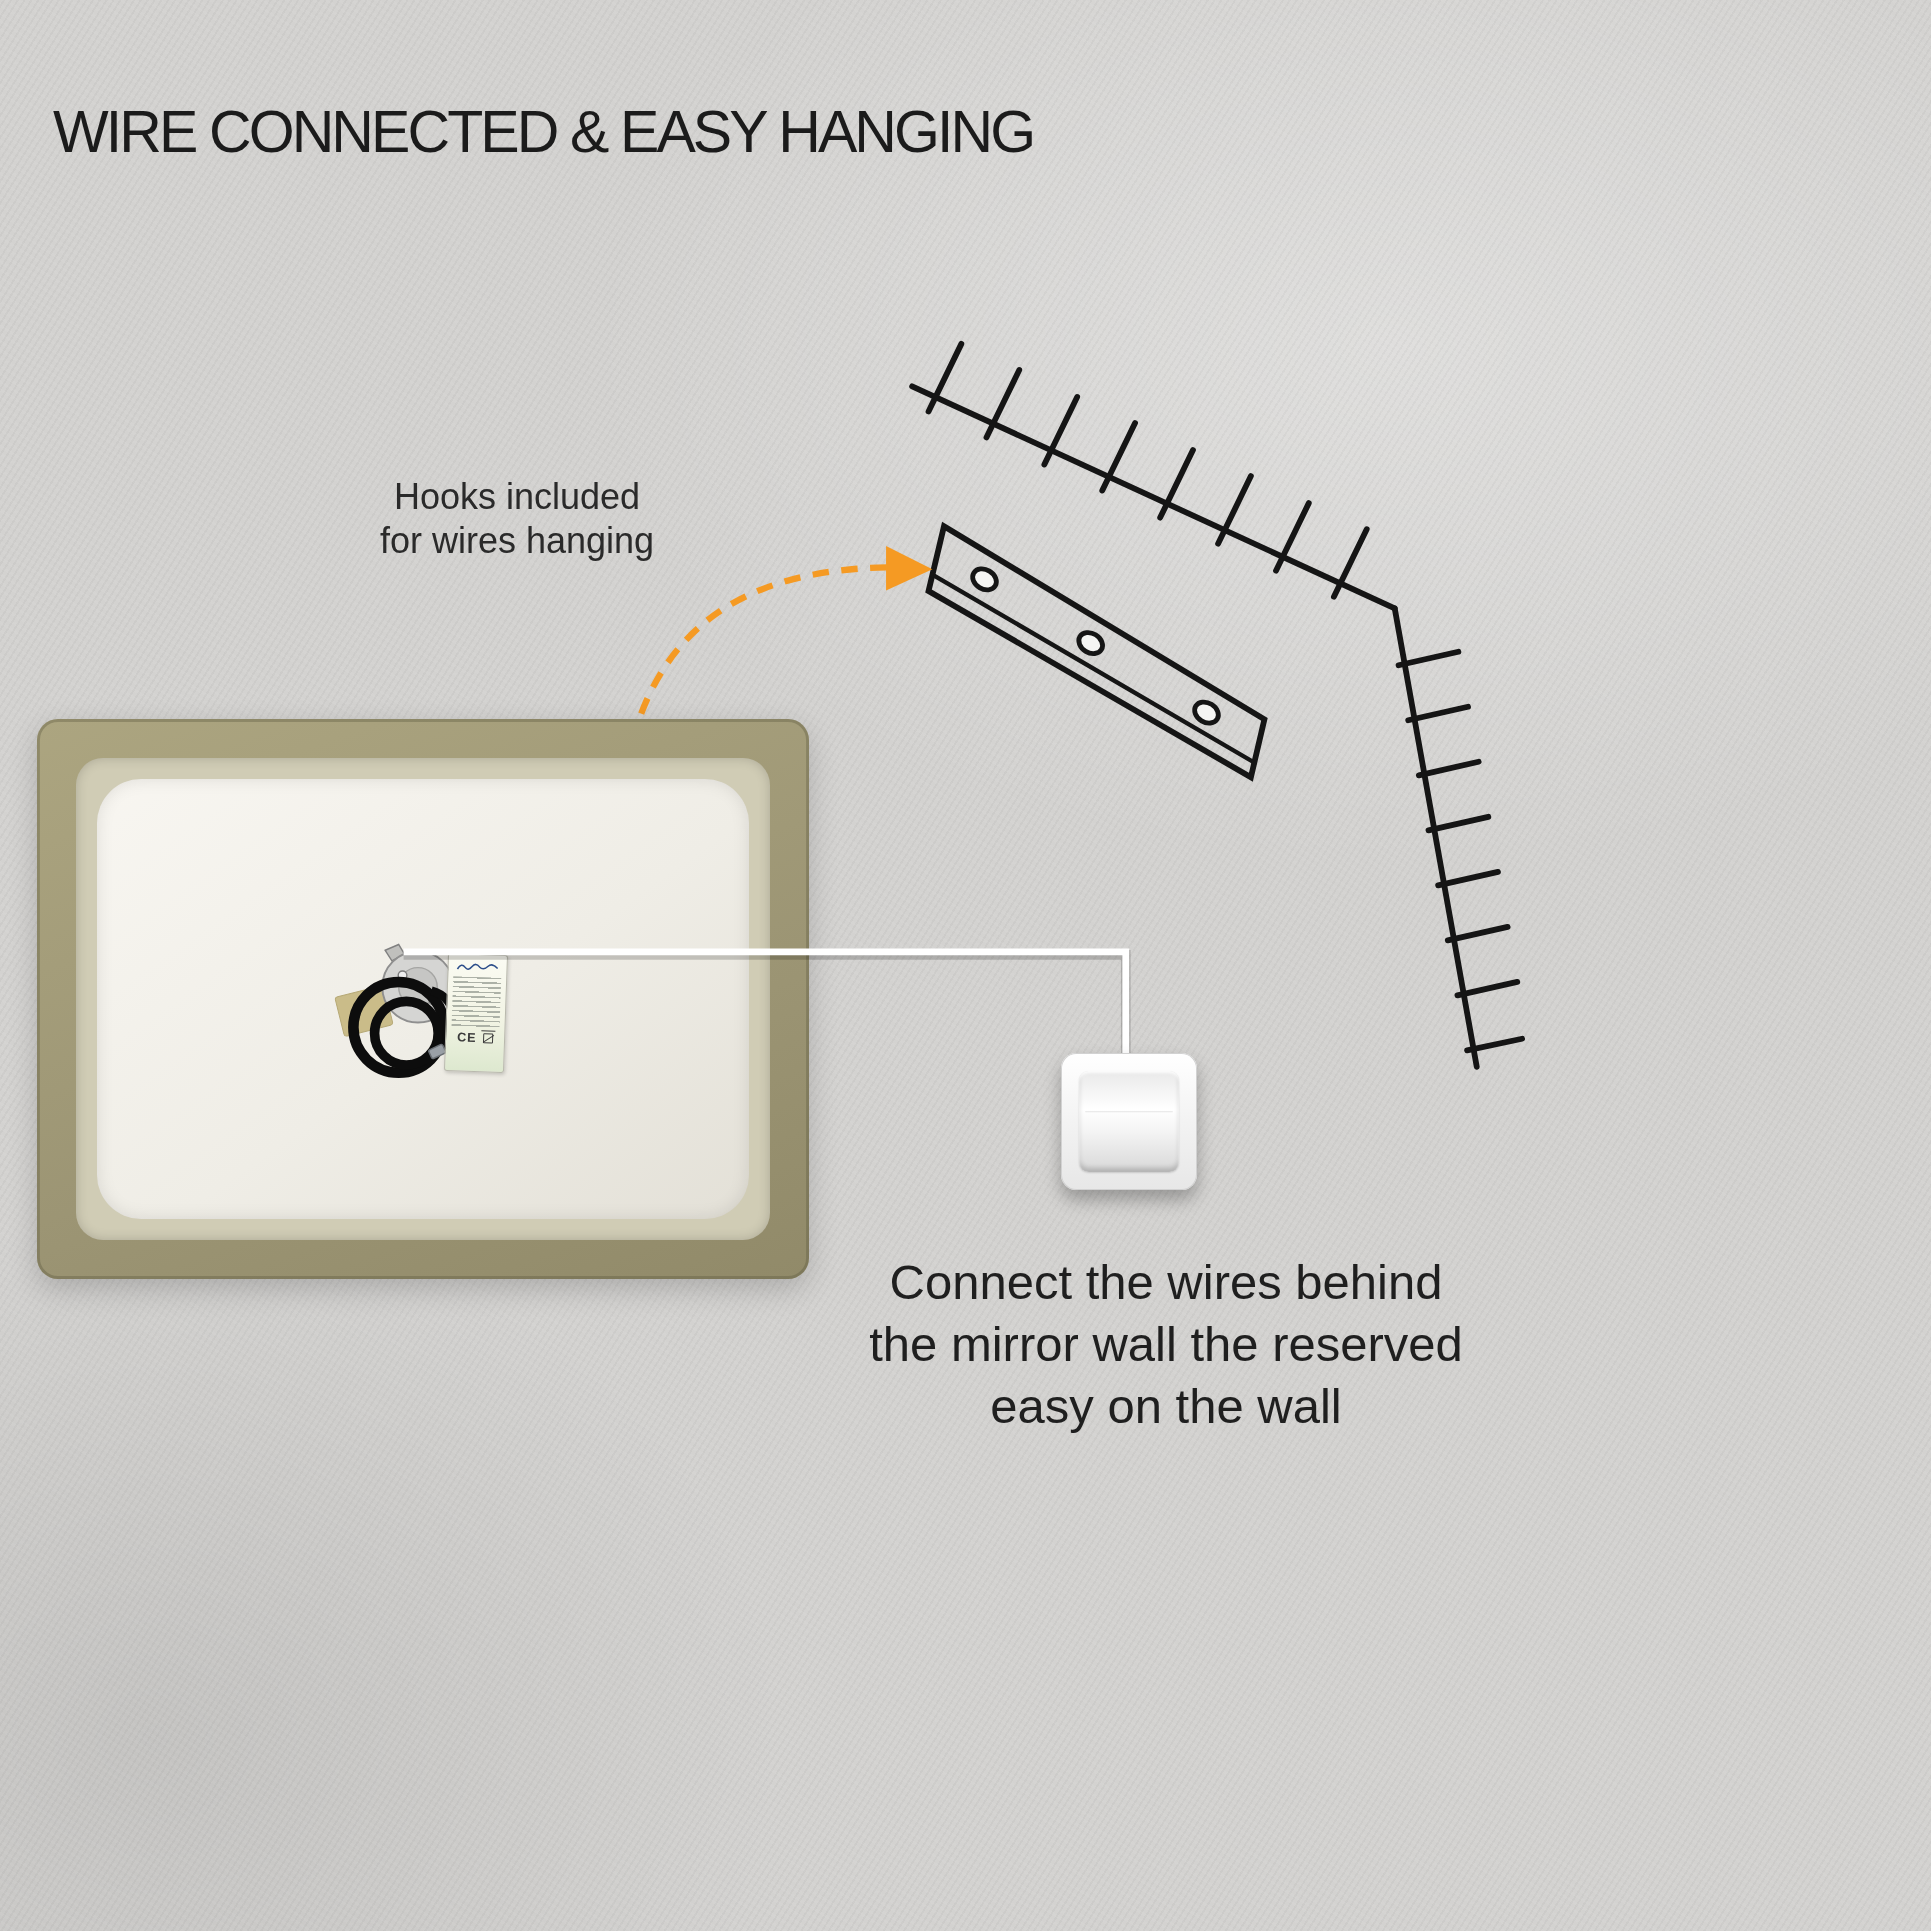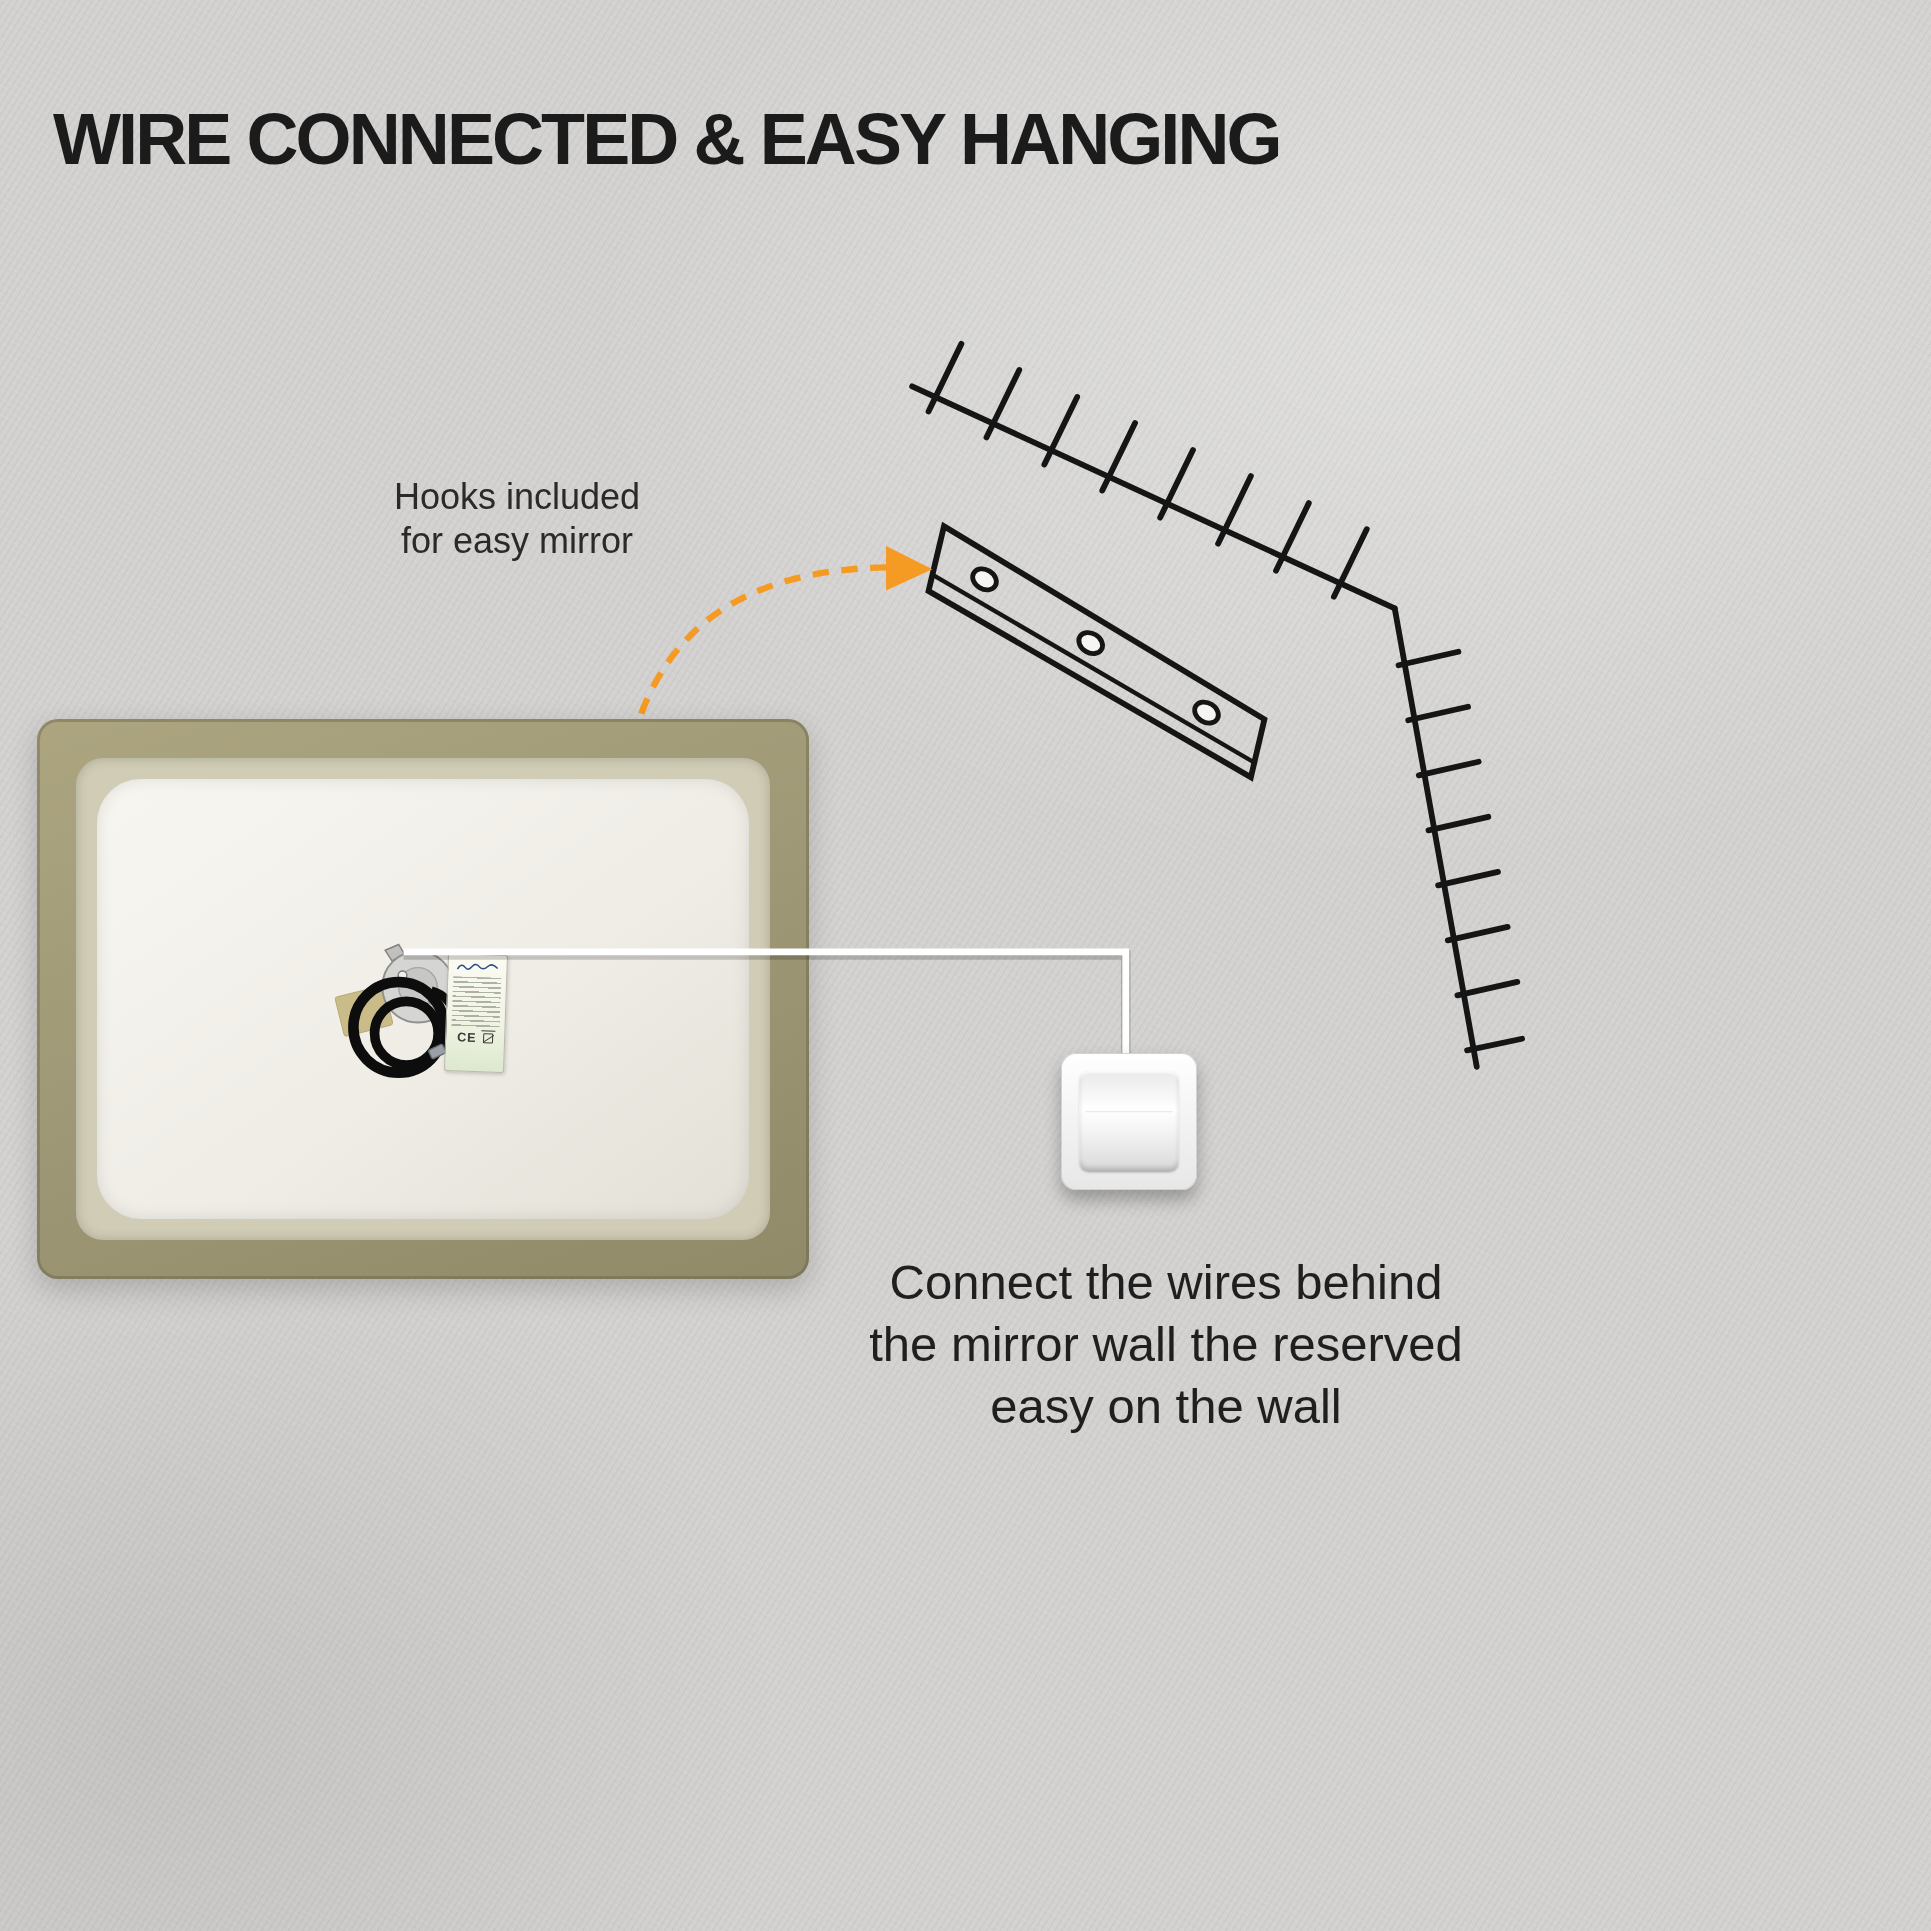--- a/index.html
+++ b/index.html
@@ -9,21 +9,21 @@
   .stage { position:relative; width:1931px; height:1931px;
     background:
       radial-gradient(1352px 869px at 72% 18%, rgba(255,255,255,.28), rgba(255,255,255,0) 60%),
       radial-gradient(1159px 966px at 8% 90%, rgba(0,0,0,.07), rgba(0,0,0,0) 55%),
       #d3d2d0; }
   .texture { position:absolute; inset:0; pointer-events:none;
     background-image:
       repeating-linear-gradient(32deg, rgba(255,255,255,.04) 0 2.9px, rgba(0,0,0,0) 2.9px 6.8px),
       repeating-linear-gradient(-58deg, rgba(0,0,0,.03) 0 1.9px, rgba(0,0,0,0) 1.9px 5.8px); }
 
-  .title { position:absolute; left:53px; top:98px; font-size:72px; font-weight:700;
+  .title { position:absolute; left:53px; top:98px; font-size:59px; font-weight:400;
     letter-spacing:-2.9px; color:#1b1b1b; white-space:nowrap; }
 
   .note { position:absolute; color:#2a2a2a; text-align:center; }
   .note div { white-space:nowrap; }
   .note-hooks { left:290px; top:475px; width:454px; font-size:36px; line-height:1.22; }
   .note-connect { left:845px; top:1251px; width:642px; font-size:49px; line-height:1.27; color:#1f1f1f; }
 
   .bracket-svg { position:absolute; left:888px; top:338px; width:637px; height:753px; }
   .arrow-svg { position:absolute; left:579px; top:521px; width:367px; height:251px; }
   .cable-svg { position:absolute; left:0; top:0; width:1931px; height:1931px; pointer-events:none; }
@@ -63,21 +63,21 @@
 </head>
 <body>
 
 <div class="stage">
   <div class="texture"></div>
 
   <div class="title">WIRE CONNECTED &amp; EASY HANGING</div>
 
   <div class="note note-hooks">
     <div>Hooks included</div>
-    <div>for easy mirror</div>
+    <div>for wires hanging</div>
   </div>
 
   <svg class="bracket-svg" viewBox="0 0 660 780">
     <g stroke="#151515" stroke-width="6" fill="none" stroke-linecap="round">
 
       <line x1="25" y1="50" x2="525" y2="280"></line>
 
       <line x1="76" y1="6" x2="42" y2="76"></line>
       <line x1="136" y1="33" x2="102" y2="103"></line>
       <line x1="196" y1="61" x2="162" y2="131"></line>

